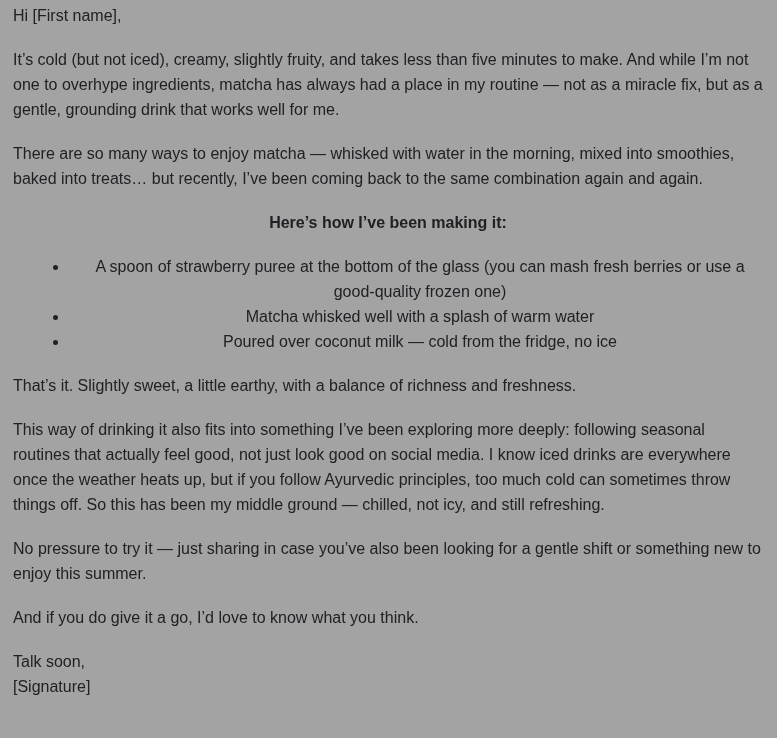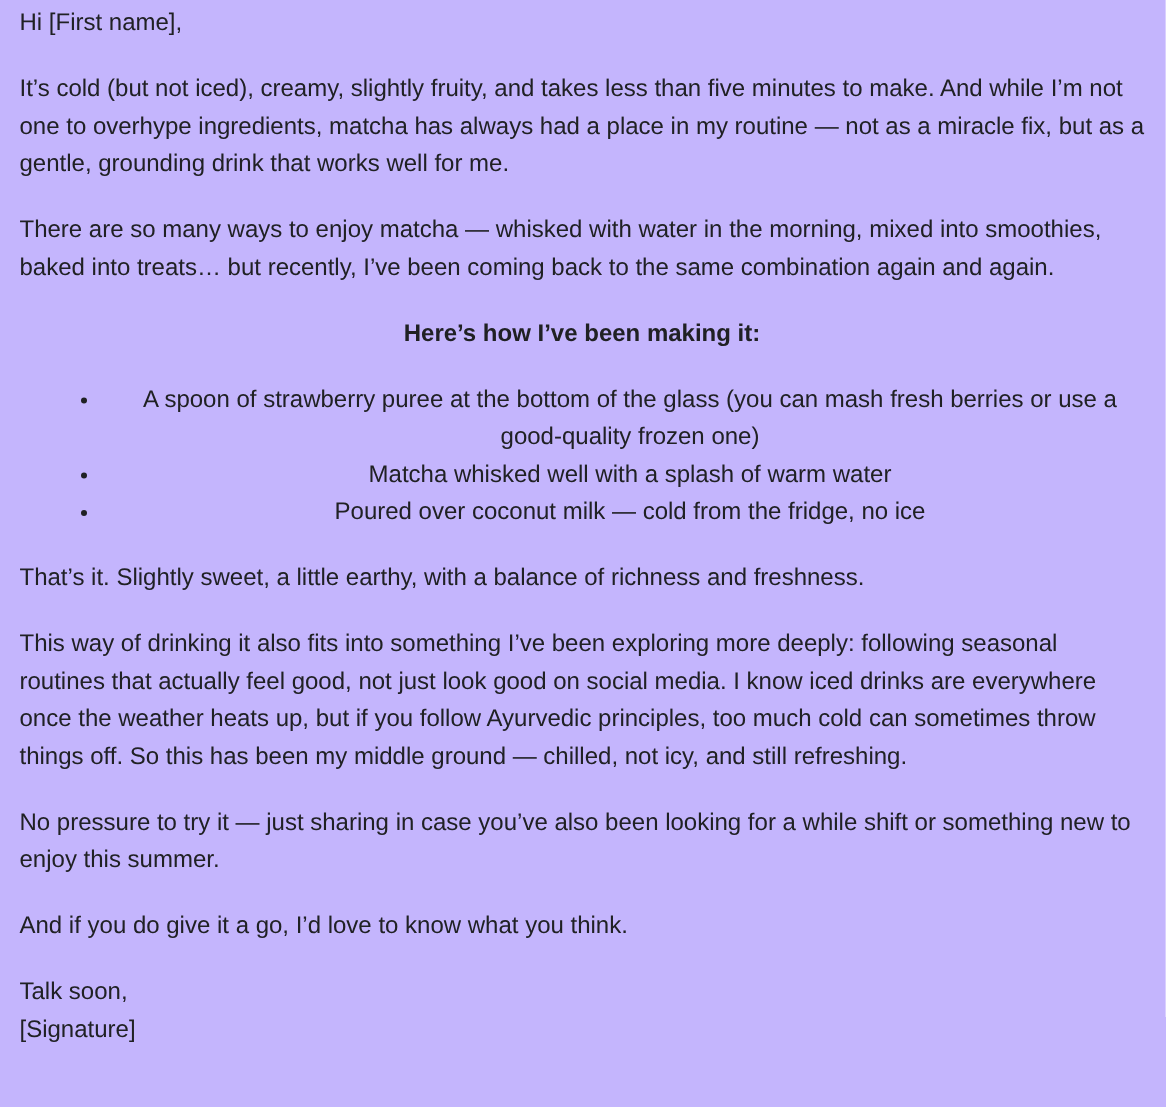--- a/index.html
+++ b/index.html
@@ -4,21 +4,21 @@
 <style>
   html, body {
     margin: 0;
     padding: 0;
     background: #ffffff;
   }
   .page {
     width: 777px;
     min-height: 738px;
     box-sizing: border-box;
-    background: #c4b5fd;
+    background: #a3a3a3;
     padding: 3px 14px 10px 13px;
     font-family: "Liberation Sans", sans-serif;
     font-size: 16px;
     line-height: 25px;
     color: #202124;
   }
   .page p {
     margin: 0 0 19px 0;
   }
   .page p.heading {
@@ -53,18 +53,18 @@
   <ul>
     <li>A spoon of strawberry puree at the bottom of the glass (you can mash fresh berries or use a good-quality frozen one)</li>
     <li>Matcha whisked well with a splash of warm water</li>
     <li>Poured over coconut milk — cold from the fridge, no ice</li>
   </ul>
 
   <p>That’s it. Slightly sweet, a little earthy, with a balance of richness and freshness.</p>
 
   <p>This way of drinking it also fits into something I’ve been exploring more deeply: following seasonal routines that actually feel good, not just look good on social media. I know iced drinks are everywhere once the weather heats up, but if you follow Ayurvedic principles, too much cold can sometimes throw things off. So this has been my middle ground — chilled, not icy, and still refreshing.</p>
 
-  <p>No pressure to try it — just sharing in case you’ve also been looking for a while shift or something new to enjoy this summer.</p>
+  <p>No pressure to try it — just sharing in case you’ve also been looking for a gentle shift or something new to enjoy this summer.</p>
 
   <p>And if you do give it a go, I’d love to know what you think.</p>
 
   <p class="signoff"><span>Talk soon,</span><br><span>[Signature]</span></p>
 </div>
 
 </body></html>

